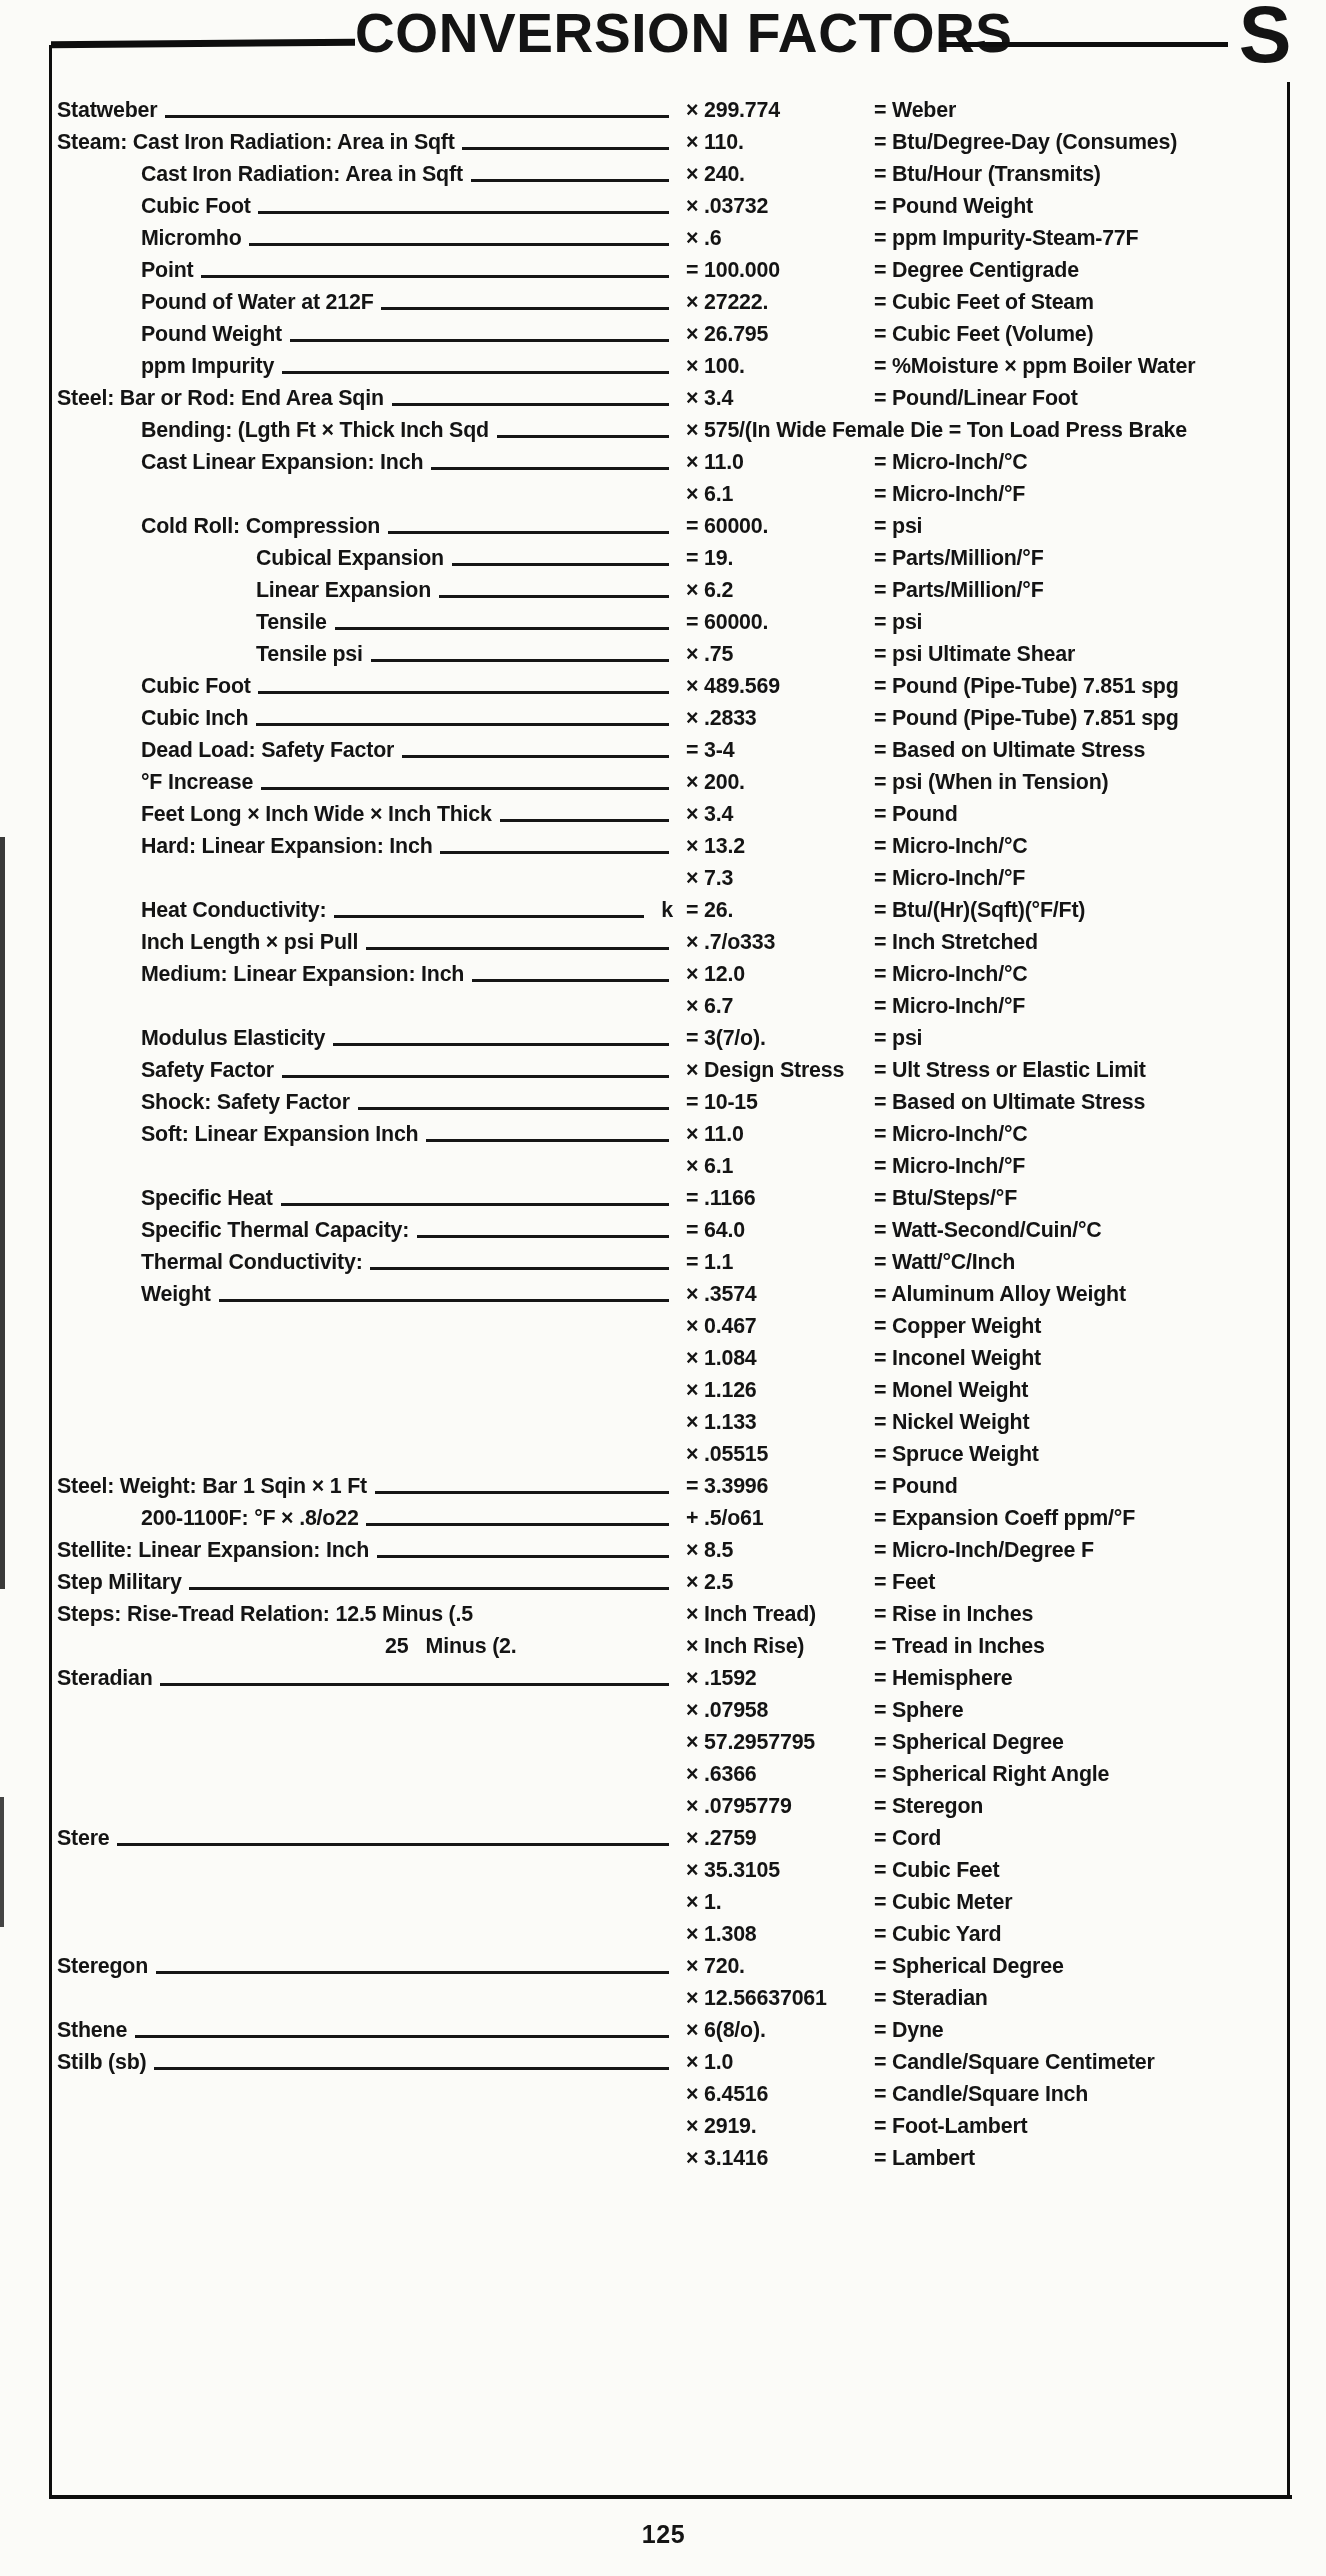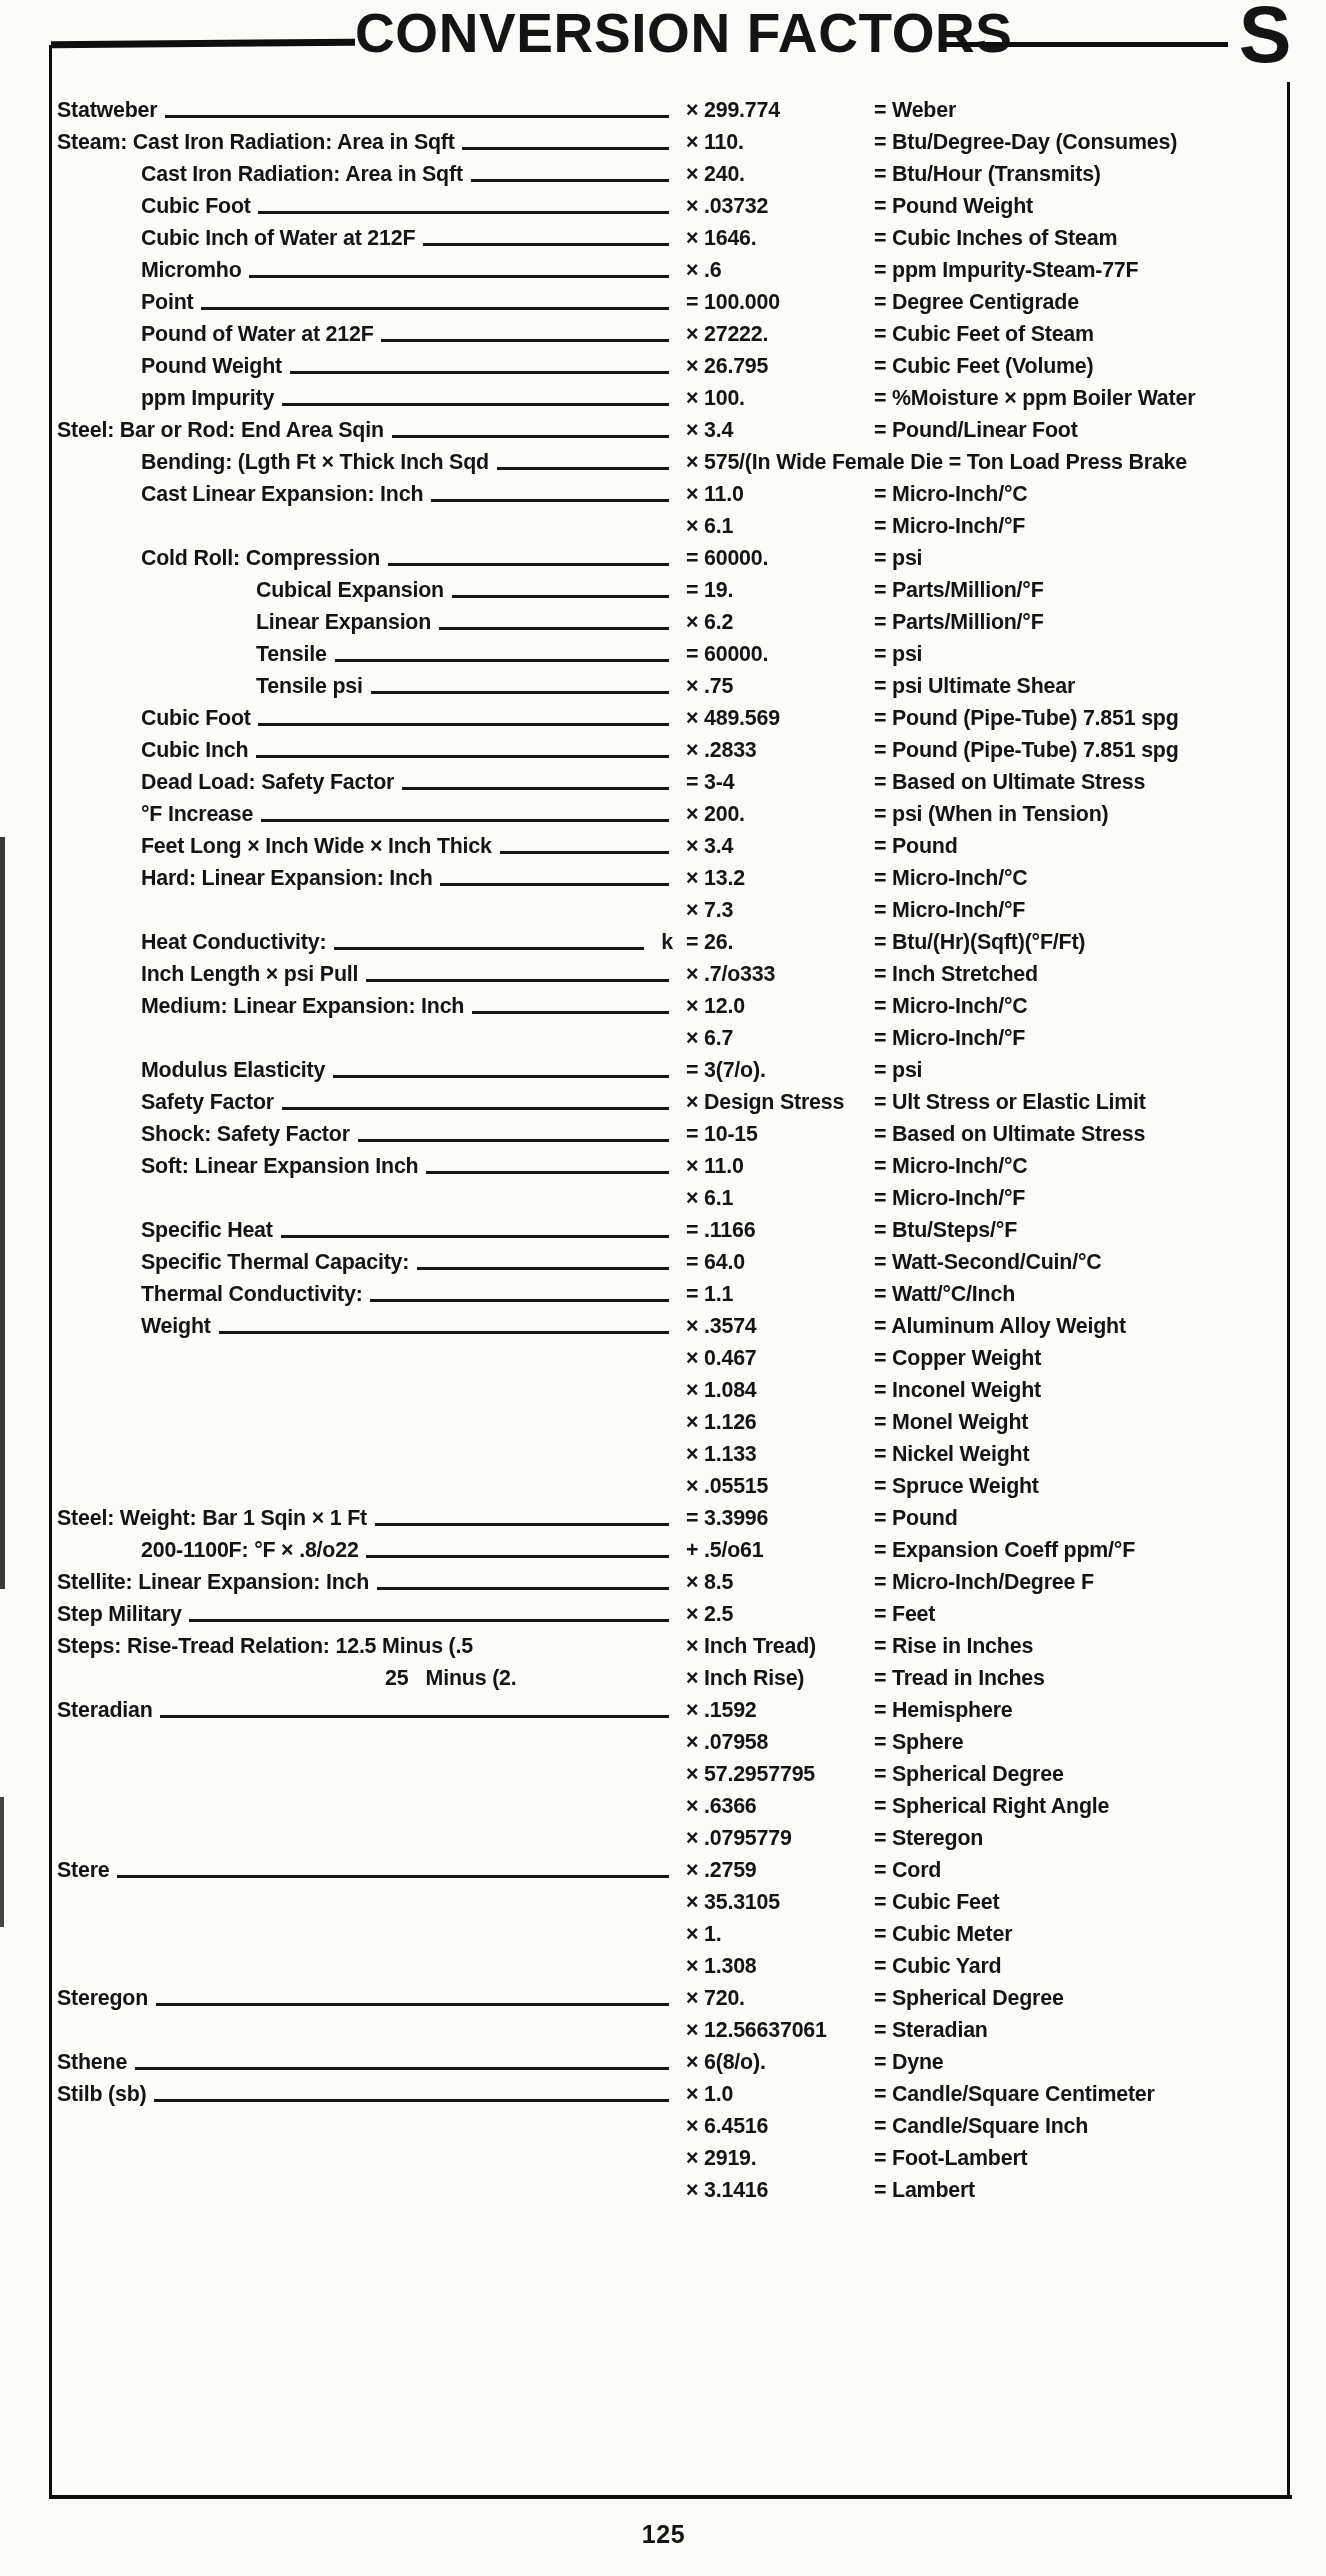--- a/index.html
+++ b/index.html
@@ -96,29 +96,20 @@
     <div class="cell-label">
       <span>Cubic Foot</span>
       <span class="lead"></span>
 
     </div>
     <div class="cell-op">× .03732</div>
     <div class="cell-res">= Pound Weight</div>
   </div>
     <div class="row ind1">
     <div class="cell-label">
-      <span>Cubic Inch of Water at 212F</span>
-      <span class="lead"></span>
-
-    </div>
-    <div class="cell-op">× 1646.</div>
-    <div class="cell-res">= Cubic Inches of Steam</div>
-  </div>
-    <div class="row ind1">
-    <div class="cell-label">
       <span>Micromho</span>
       <span class="lead"></span>
 
     </div>
     <div class="cell-op">× .6</div>
     <div class="cell-res">= ppm Impurity-Steam-77F</div>
   </div>
     <div class="row ind1">
     <div class="cell-label">
       <span>Point</span>

